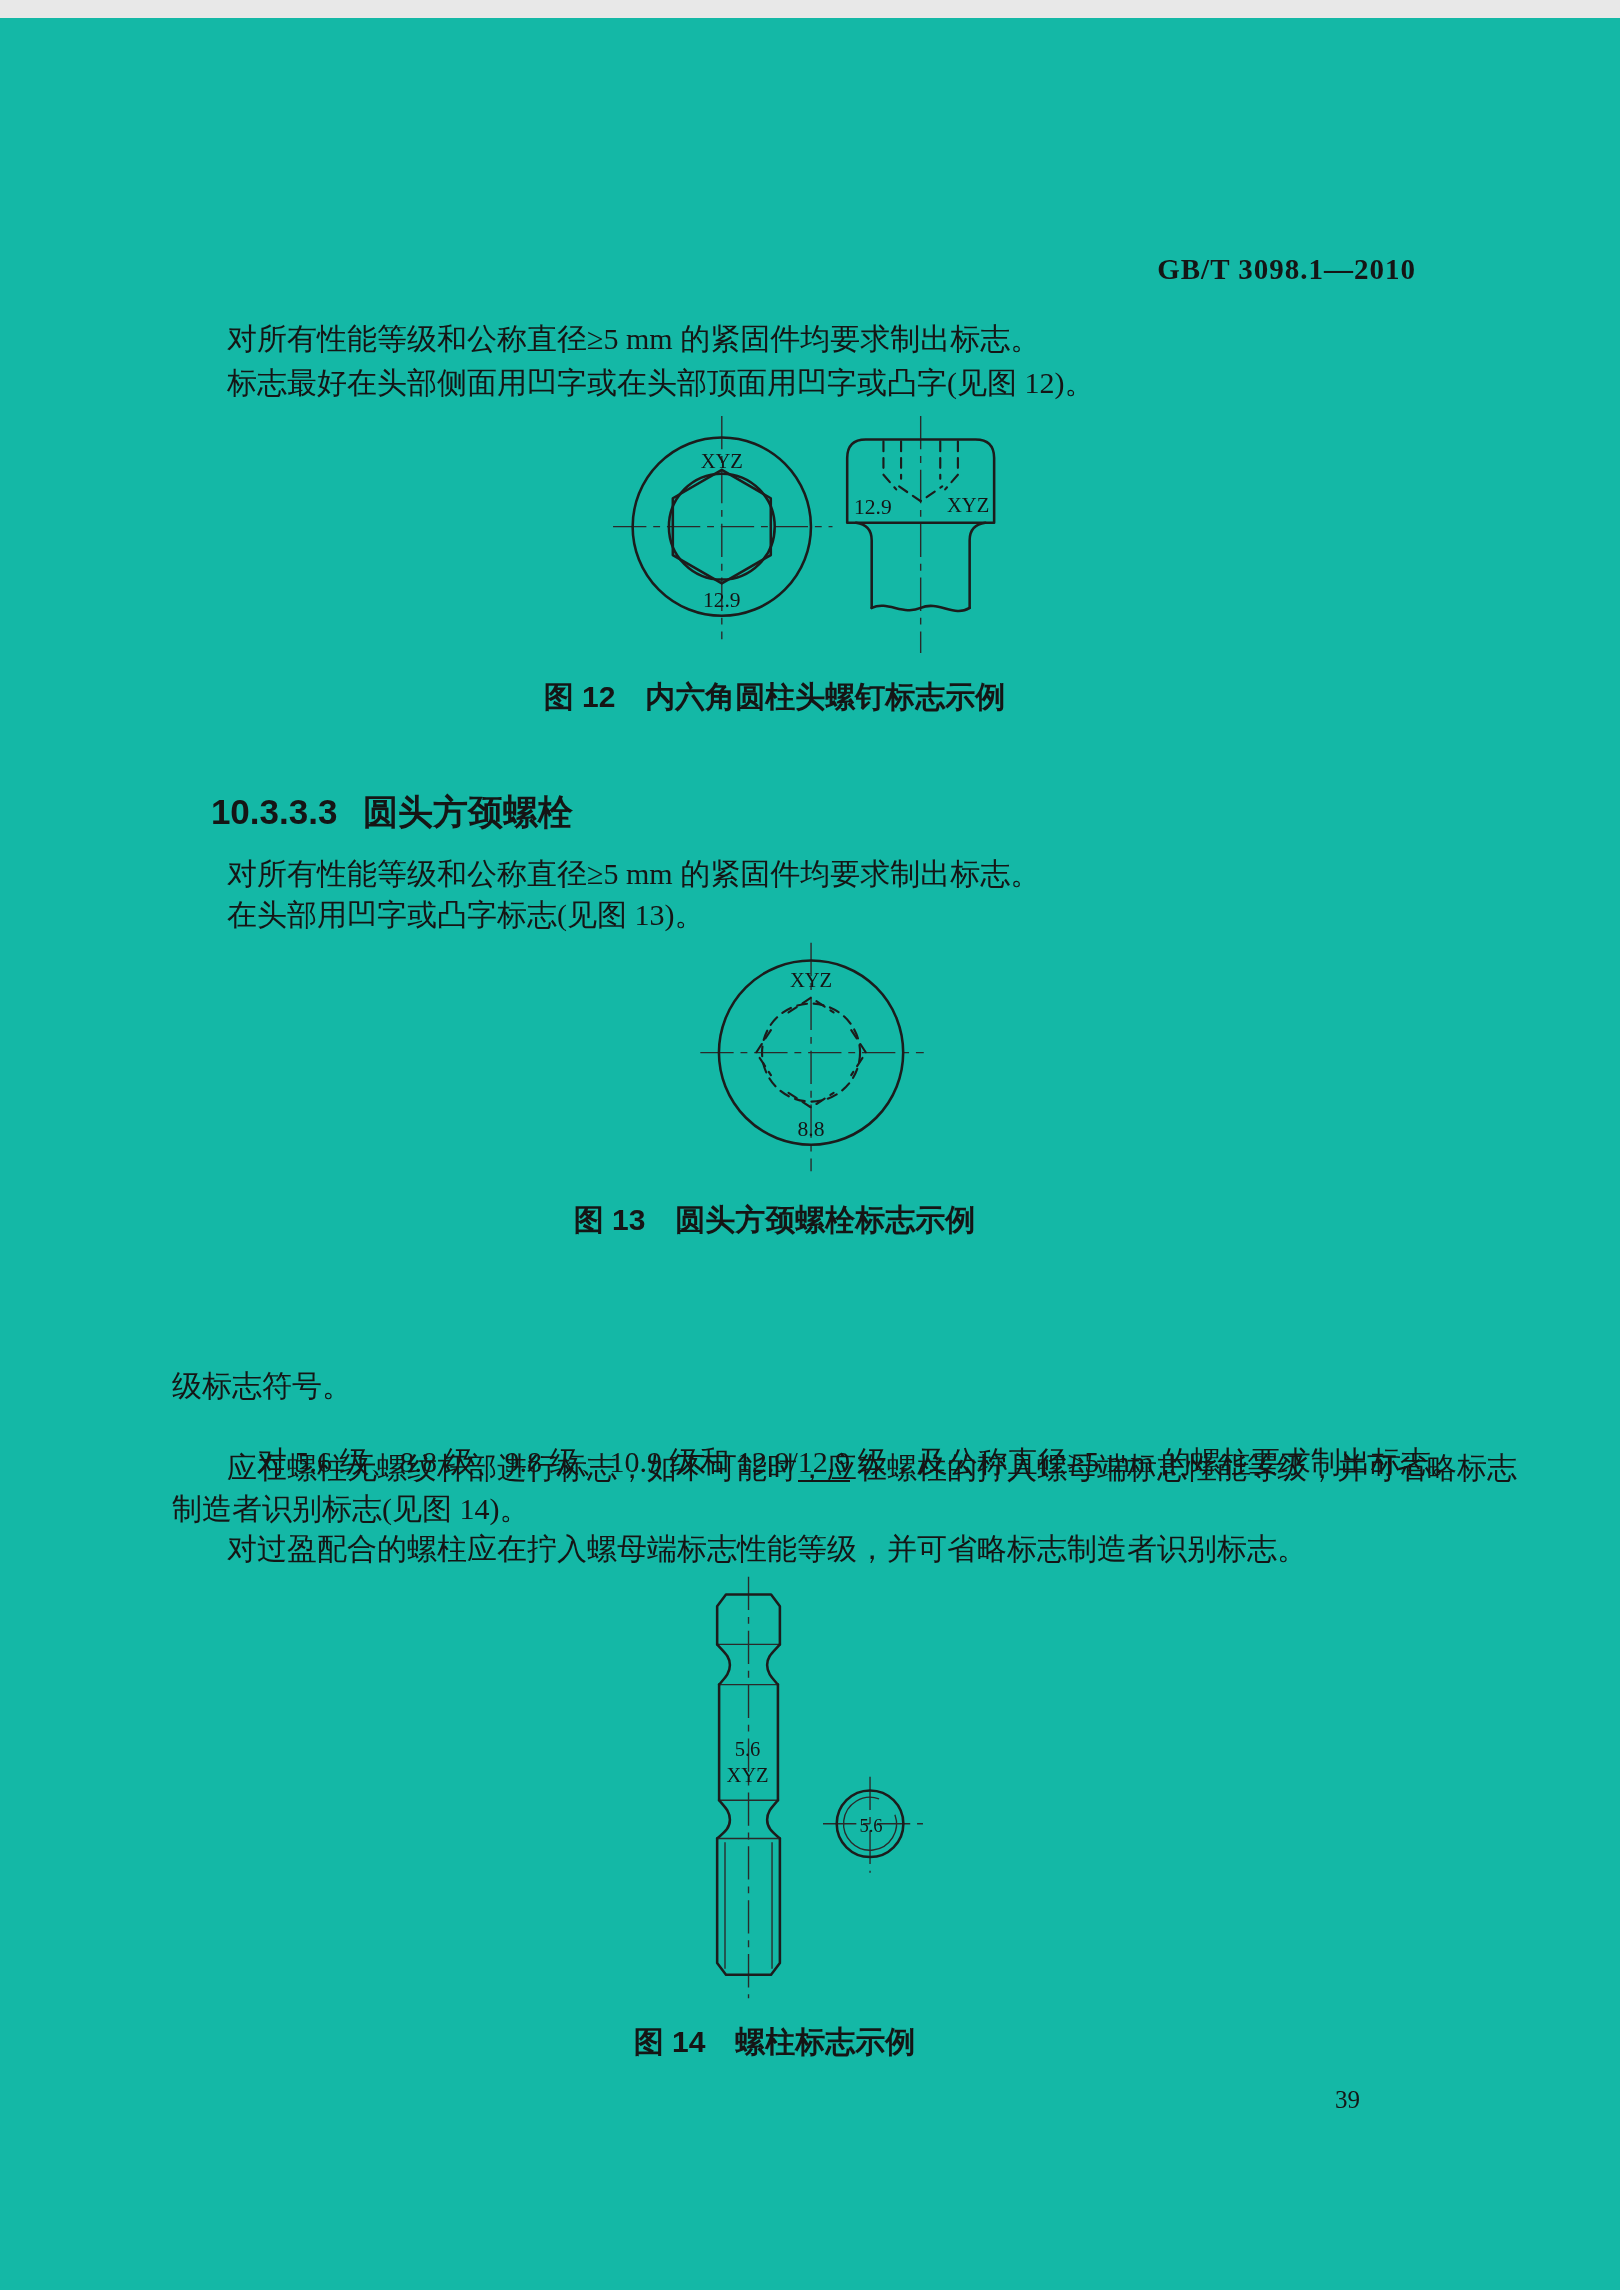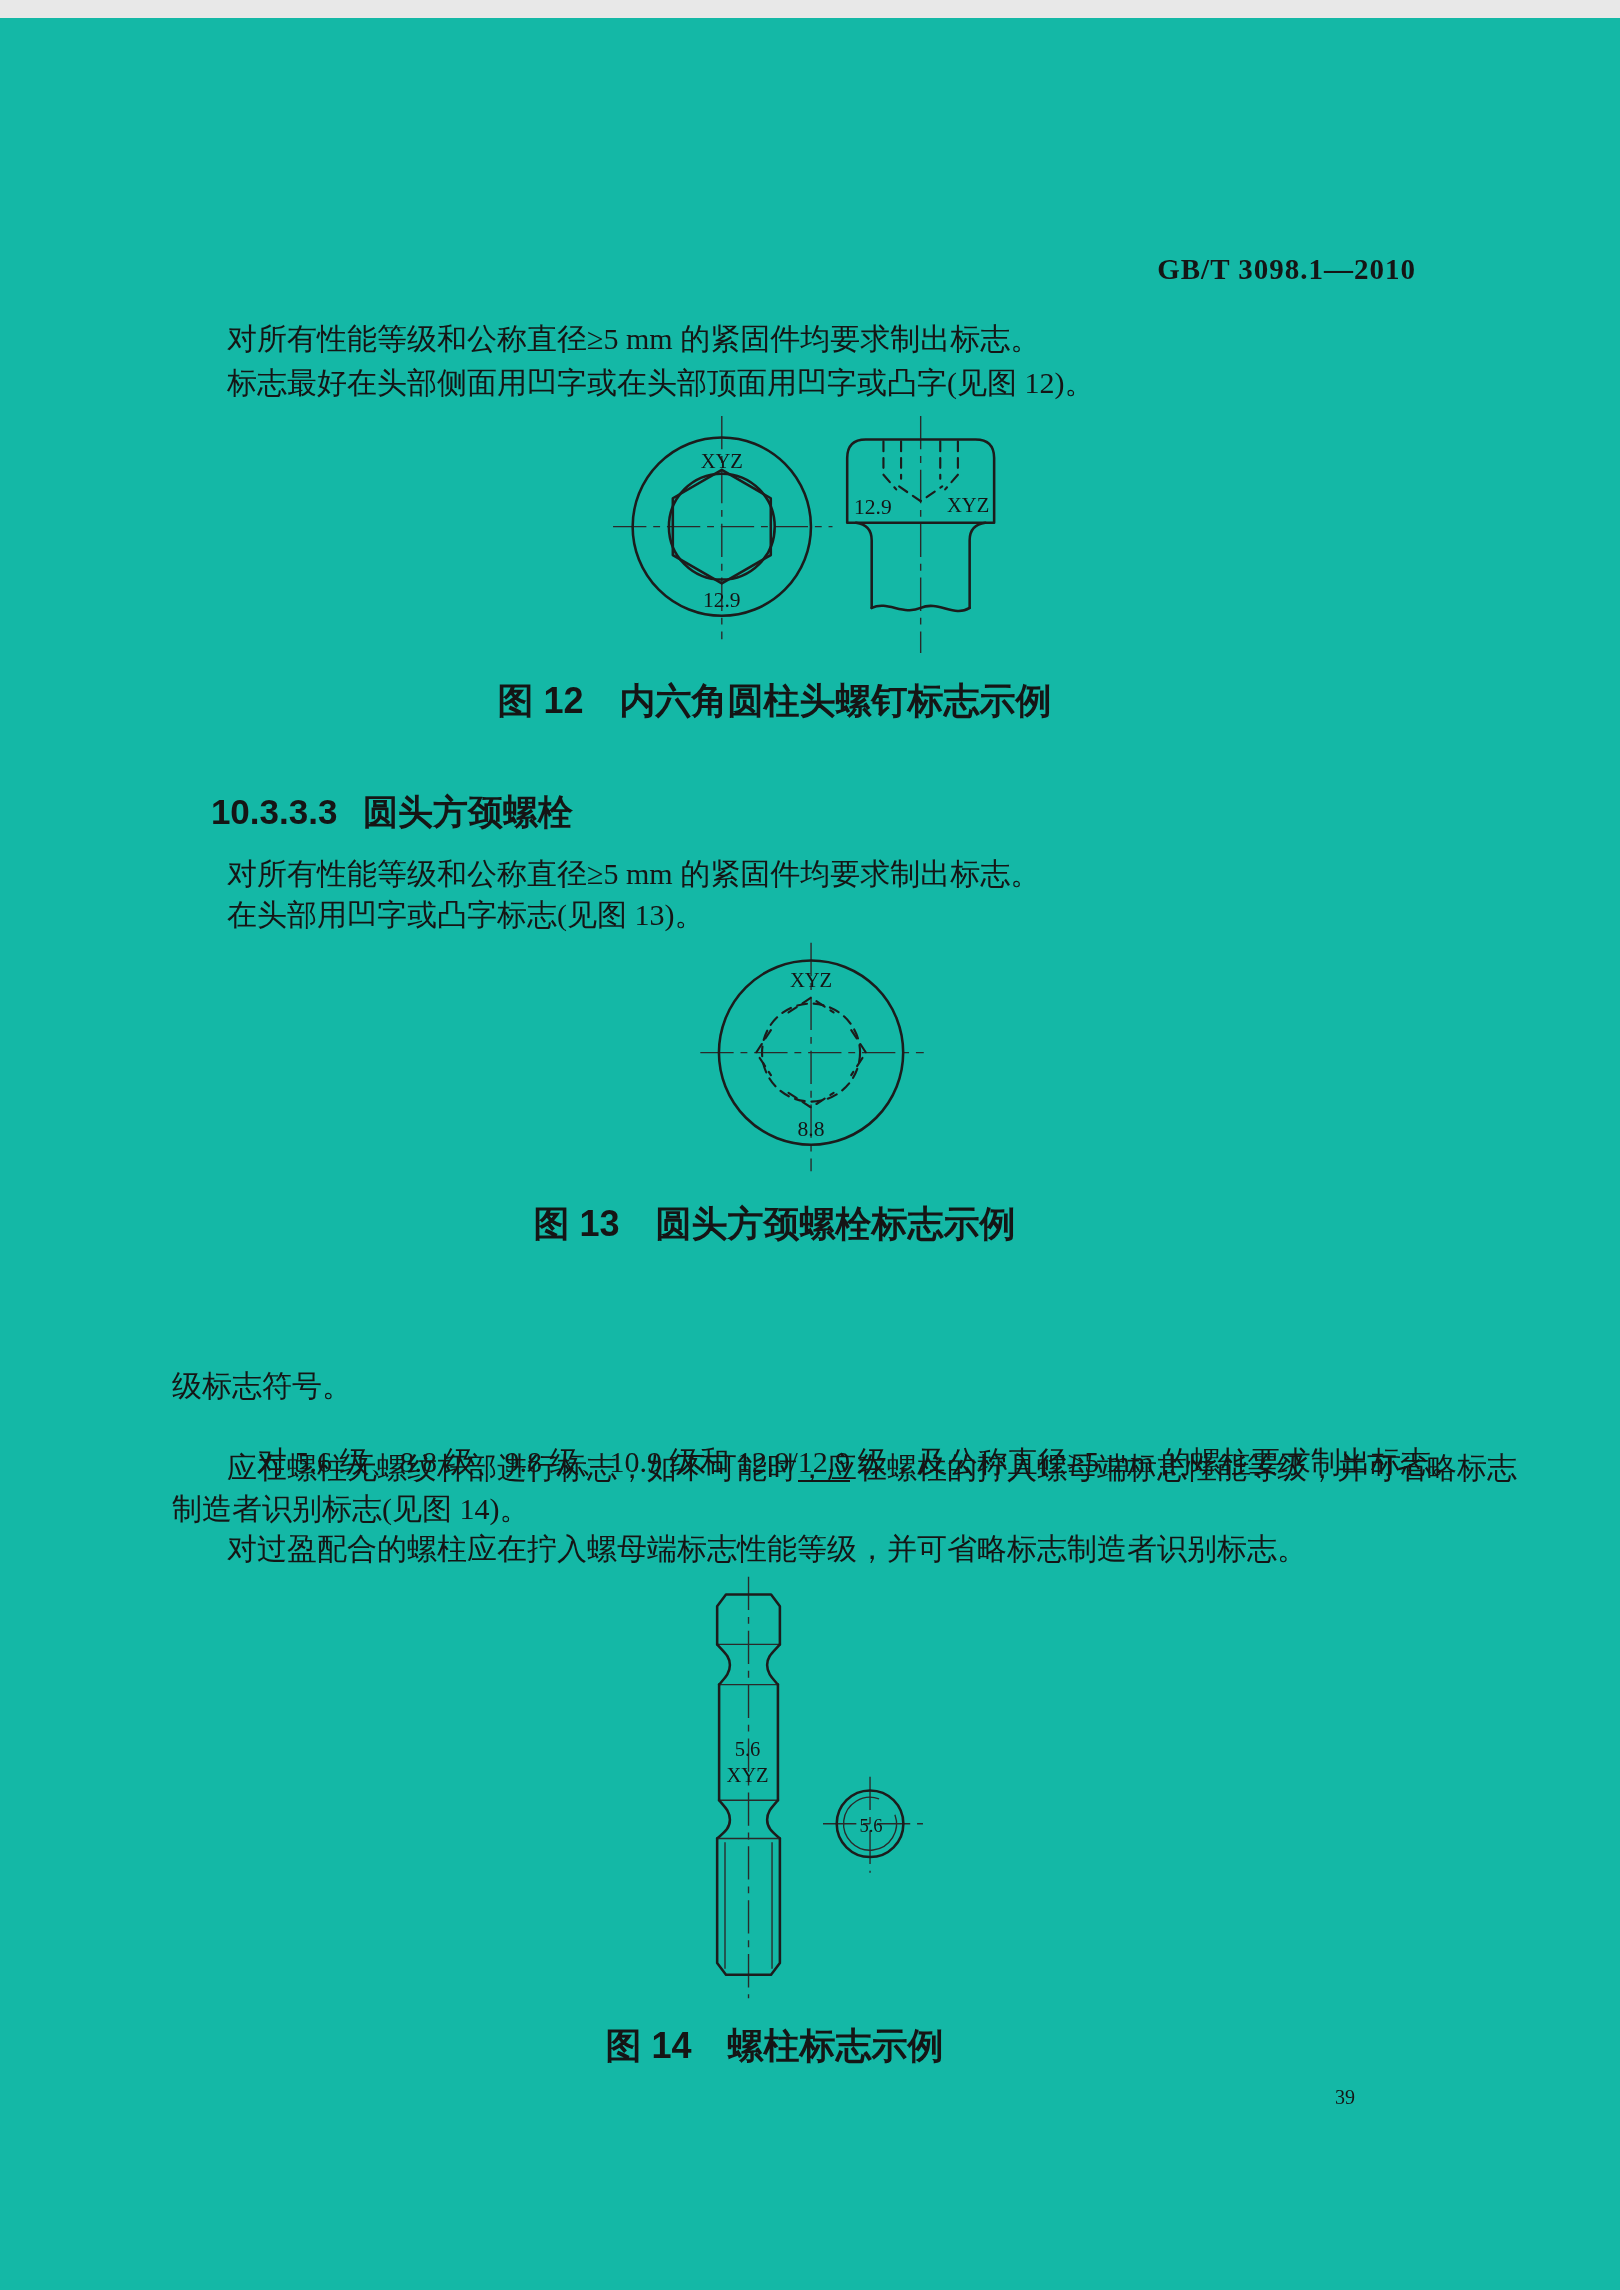--- a/index.html
+++ b/index.html
@@ -23,37 +23,37 @@
     font-size:35px;
     font-weight:700;
     white-space:pre;
     font-family:"Liberation Sans","DejaVu Sans",sans-serif;
   }
   .heading .ht{margin-left:25.5px;}
   .caption{
     position:absolute;
     left:0;width:1549px;
     text-align:center;
-    font-size:36px;
+    font-size:30px;
     font-weight:700;
     white-space:pre;
     font-family:"Liberation Sans","DejaVu Sans",sans-serif;
   }
   .doc-num{
     position:absolute;
     left:1073px;top:235px;width:343px;
     text-align:right;
     font-size:29px;
     font-weight:700;
     letter-spacing:1px;
   }
   .page-num{
     position:absolute;
     left:1335px;top:2068px;
-    font-size:20px;
+    font-size:25px;
   }
   .ul{
     border-bottom:2px solid #151515;
     padding-bottom:2px;
   }
   .fig{position:absolute;}
   .fig .obj{fill:none;stroke:#1c1c1c;stroke-width:2.6;stroke-linejoin:round;stroke-linecap:round;}
   .fig .thin{fill:none;stroke:#2a2a2a;stroke-width:1.4;}
   .fig .hid{fill:none;stroke:#1c1c1c;stroke-width:2.2;stroke-dasharray:10 7;stroke-linecap:round;}
   .fig .cl{fill:none;stroke:#2a2a2a;stroke-width:1.4;stroke-dasharray:34 7 7 7;}

